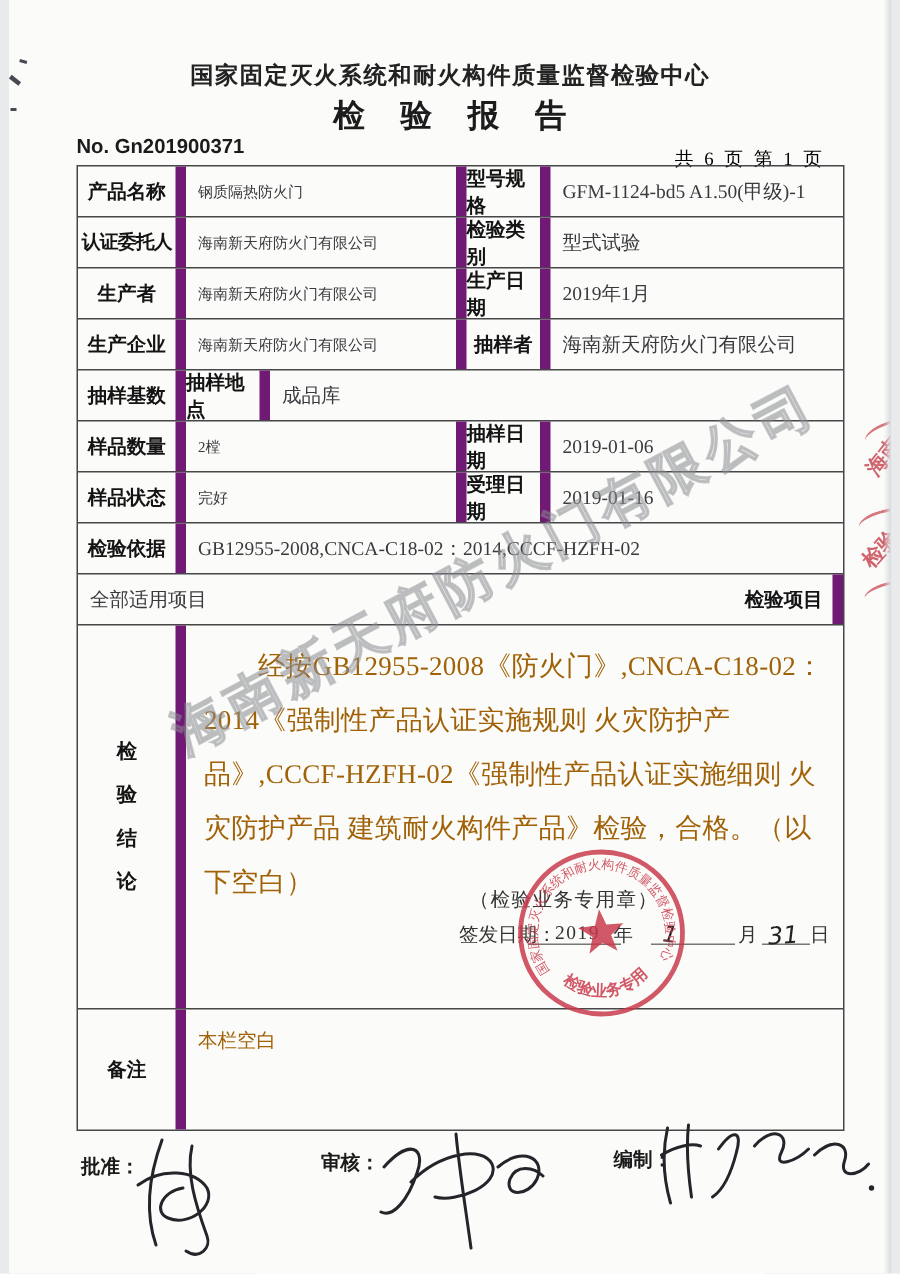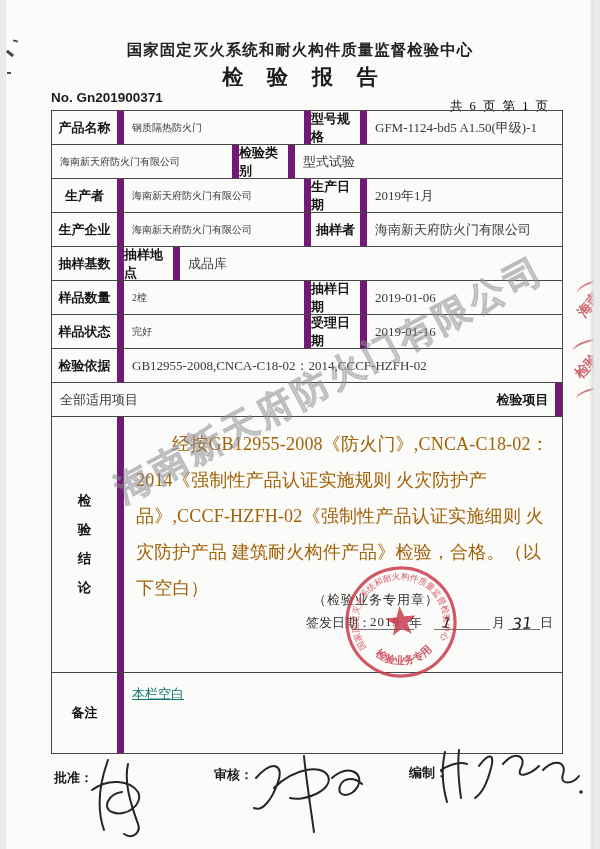--- a/index.html
+++ b/index.html
@@ -29,21 +29,21 @@
   .val{width:187px;padding:0 8px;font-family:"Liberation Serif",serif;font-size:10px;color:#3a3a3e;}
   .lab2{width:56px;justify-content:center;font-weight:bold;font-size:13px;color:#141414;}
   .val2{flex:1;border-right:none;padding:0 8px;font-family:"Liberation Serif",serif;font-size:13px;color:#3a3a3e;}
   .valwide{flex:1;border-right:none;padding:0 8px;font-family:"Liberation Serif",serif;font-size:13px;color:#3a3a3e;}
   .vlab{width:72px;flex-direction:column;justify-content:center;gap:11px;
     font-weight:bold;font-size:13.5px;color:#141414;}
   .conc-cell{flex:1;border-right:none;position:relative;display:block;}
   .conc-text{margin:9px 13px 0 12px;text-indent:2em;line-height:36px;
     font-family:"Liberation Serif",serif;font-size:18px;color:#a16207;letter-spacing:0.2px;}
   .remark-cell{flex:1;border-right:none;display:block;padding:12px 8px 0 8px;
-    font-family:"Liberation Serif",serif;font-size:13px;color:#0f766e;box-sizing:border-box;text-decoration:underline;}
+    font-family:"Liberation Serif",serif;font-size:13px;color:#a16207;box-sizing:border-box;}
   
   .seal-note{position:absolute;left:307px;top:591px;font-family:"Liberation Serif",serif;
     font-size:13px;color:#333;letter-spacing:1px;z-index:2;}
   .issue-line{position:absolute;left:300px;top:614px;height:18px;z-index:2;
     font-family:"Liberation Serif",serif;font-size:13px;color:#333;}
   .issue-line span{position:absolute;top:0;white-space:nowrap;}
   .i-prefix{left:0;}
   .i-year{left:64px;letter-spacing:1px;}
   .i-yunit{left:103px;}
   .i-month{left:136px;font-family:"DejaVu Sans",sans-serif;font-style:italic;
@@ -107,20 +107,21 @@
   <div class="doc-table">
 
     <div class="tr">
       <div class="c lab">产品名称</div>
       <div class="c val">钢质隔热防火门</div>
       <div class="c lab2">型号规格</div>
       <div class="c val2">GFM-1124-bd5 A1.50(甲级)-1</div>
     </div>
 
     <div class="tr">
+      <div class="c lab tight">认证委托人</div>
       <div class="c val">海南新天府防火门有限公司</div>
       <div class="c lab2">检验类别</div>
       <div class="c val2">型式试验</div>
     </div>
 
     <div class="tr">
       <div class="c lab">生产者</div>
       <div class="c val">海南新天府防火门有限公司</div>
       <div class="c lab2">生产日期</div>
       <div class="c val2">2019年1月</div>

